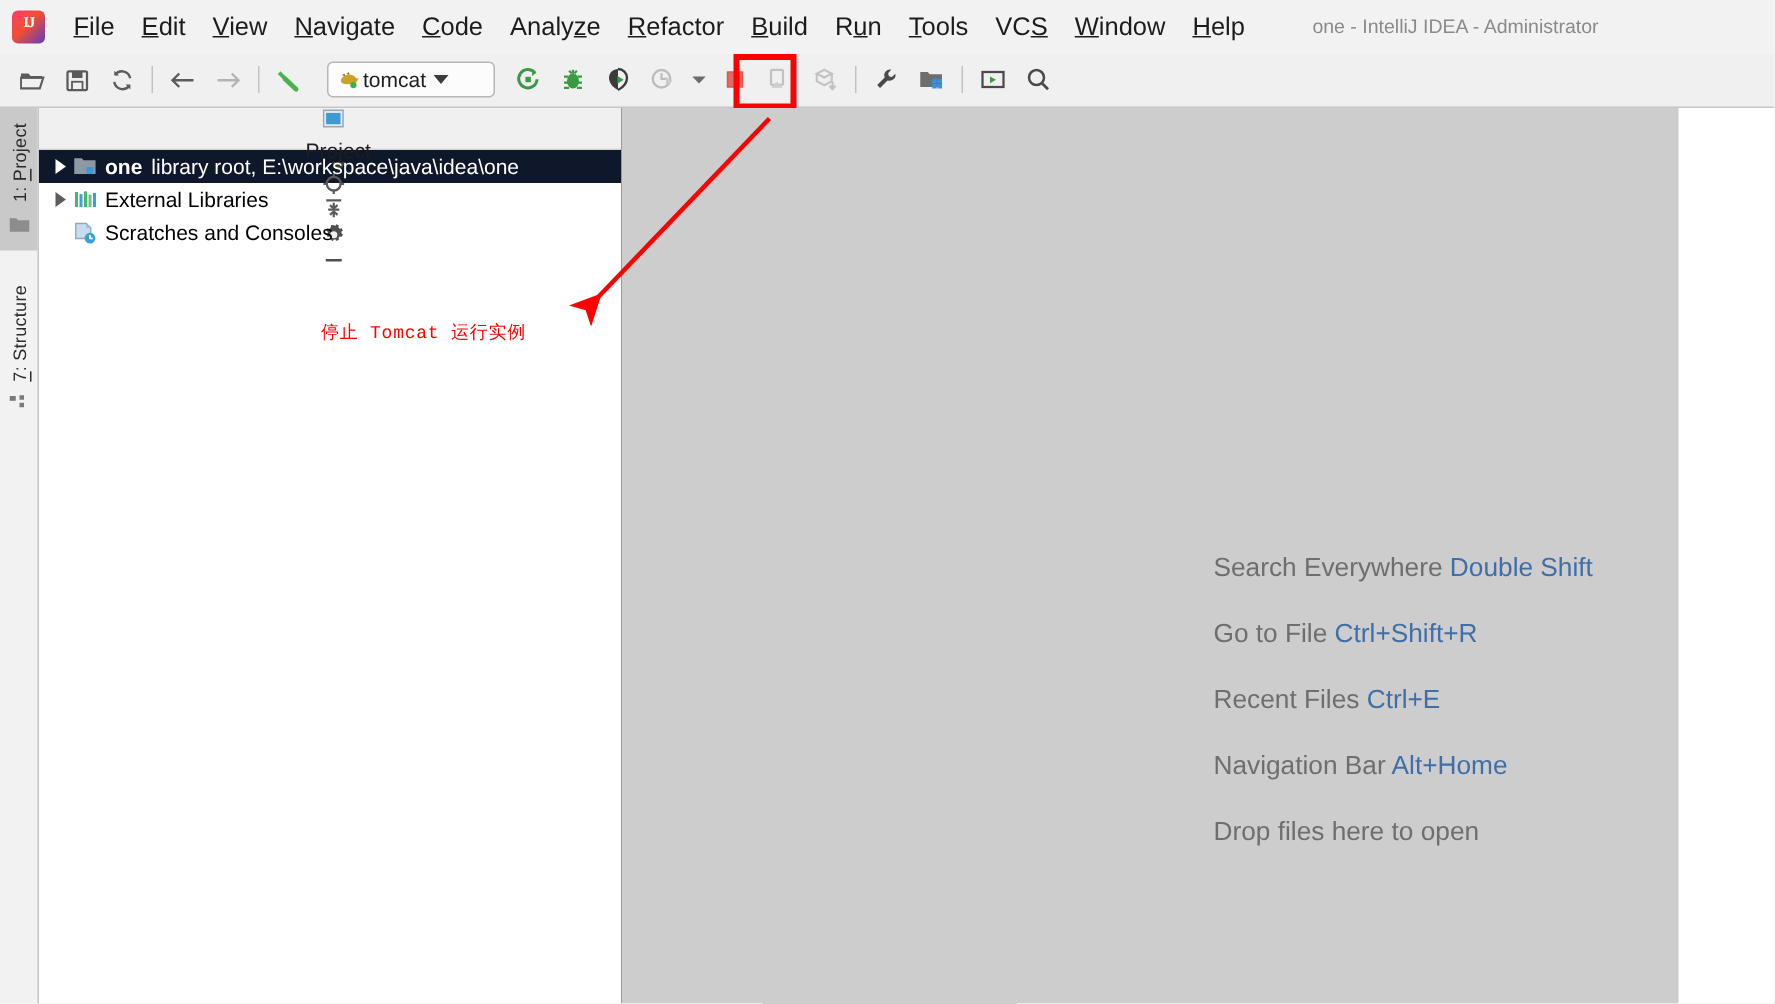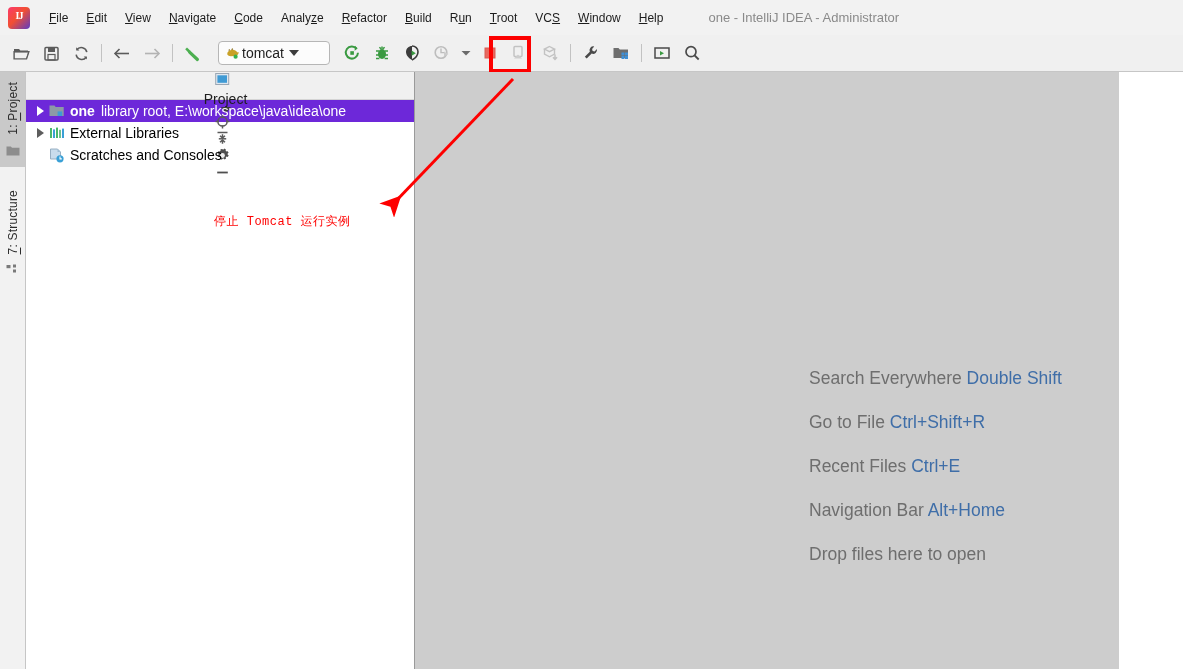--- a/index.html
+++ b/index.html
@@ -31,21 +31,21 @@
     position: relative; flex: none;
   }
   .app-logo::after {
     content: "IJ";
     position: absolute; left: 0; right: 0; top: 3px;
     text-align: center; font-size: 10px; color: #fff;
     font-family: "Liberation Serif", serif; font-weight: bold;
     letter-spacing: -1px;
   }
   .menu-item {
-    font-size: 12px; color: #1c1c1c;
+    font-size: 17px; color: #1c1c1c;
     padding: 2px 9px; white-space: nowrap;
     font-family: "Liberation Sans", sans-serif;
   }
   .menu-item .mn { text-decoration: underline; }
   .win-title {
     font-size: 13px; color: #8a8a8a;
     margin-left: 36px; white-space: nowrap;
   }
 
   
@@ -125,21 +125,21 @@
   .projhdr-spacer { flex: 1; }
   .hdr-btn { width: 26px; height: 24px; display:flex; align-items:center; justify-content:center; }
   .hdr-sep { width: 1px; height: 16px; background: #c2c2c2; margin: 0 3px; }
 
   .tree { padding-top: 0px; }
   .tree-row {
     height: 22px; display: flex; align-items: center;
     font-size: 14px; color: #000000; padding-left: 6px;
     white-space: nowrap;
   }
-  .tree-row.selected { background: #6d28d9; color: #ffffff; }
+  .tree-row.selected { background: #0f172a; color: #ffffff; }
   .tw { width: 16px; display: flex; align-items: center; justify-content: center; flex: none; }
   .arrow-r {
     width: 0; height: 0; border-top: 5px solid transparent;
     border-bottom: 5px solid transparent; border-left: 7px solid #5d5d5d;
   }
   .tree-row.selected .arrow-r { border-left-color: #ffffff; }
   .ticon { width: 18px; height: 16px; display:flex; align-items:center; justify-content:center; flex:none; margin-right: 4px; }
   .tlabel-strong { font-weight: bold; }
   .tlabel-sub { margin-left: 6px; }
 
@@ -176,21 +176,21 @@
     <div id="menu-items" style="display:flex;align-items:center;">
         <div class="menu-item"><span></span><span class="mn">F</span><span>ile</span></div>
         <div class="menu-item"><span></span><span class="mn">E</span><span>dit</span></div>
         <div class="menu-item"><span></span><span class="mn">V</span><span>iew</span></div>
         <div class="menu-item"><span></span><span class="mn">N</span><span>avigate</span></div>
         <div class="menu-item"><span></span><span class="mn">C</span><span>ode</span></div>
         <div class="menu-item"><span>Analy</span><span class="mn">z</span><span>e</span></div>
         <div class="menu-item"><span></span><span class="mn">R</span><span>efactor</span></div>
         <div class="menu-item"><span></span><span class="mn">B</span><span>uild</span></div>
         <div class="menu-item"><span>R</span><span class="mn">u</span><span>n</span></div>
-        <div class="menu-item"><span></span><span class="mn">T</span><span>root</span></div>
+        <div class="menu-item"><span></span><span class="mn">T</span><span>ools</span></div>
         <div class="menu-item"><span>VC</span><span class="mn">S</span><span></span></div>
         <div class="menu-item"><span></span><span class="mn">W</span><span>indow</span></div>
         <div class="menu-item"><span></span><span class="mn">H</span><span>elp</span></div>
       </div>
     <div class="win-title">one - IntelliJ IDEA - Administrator</div>
   </div>
 
   <div class="toolbar">
 
     <div class="tb">

